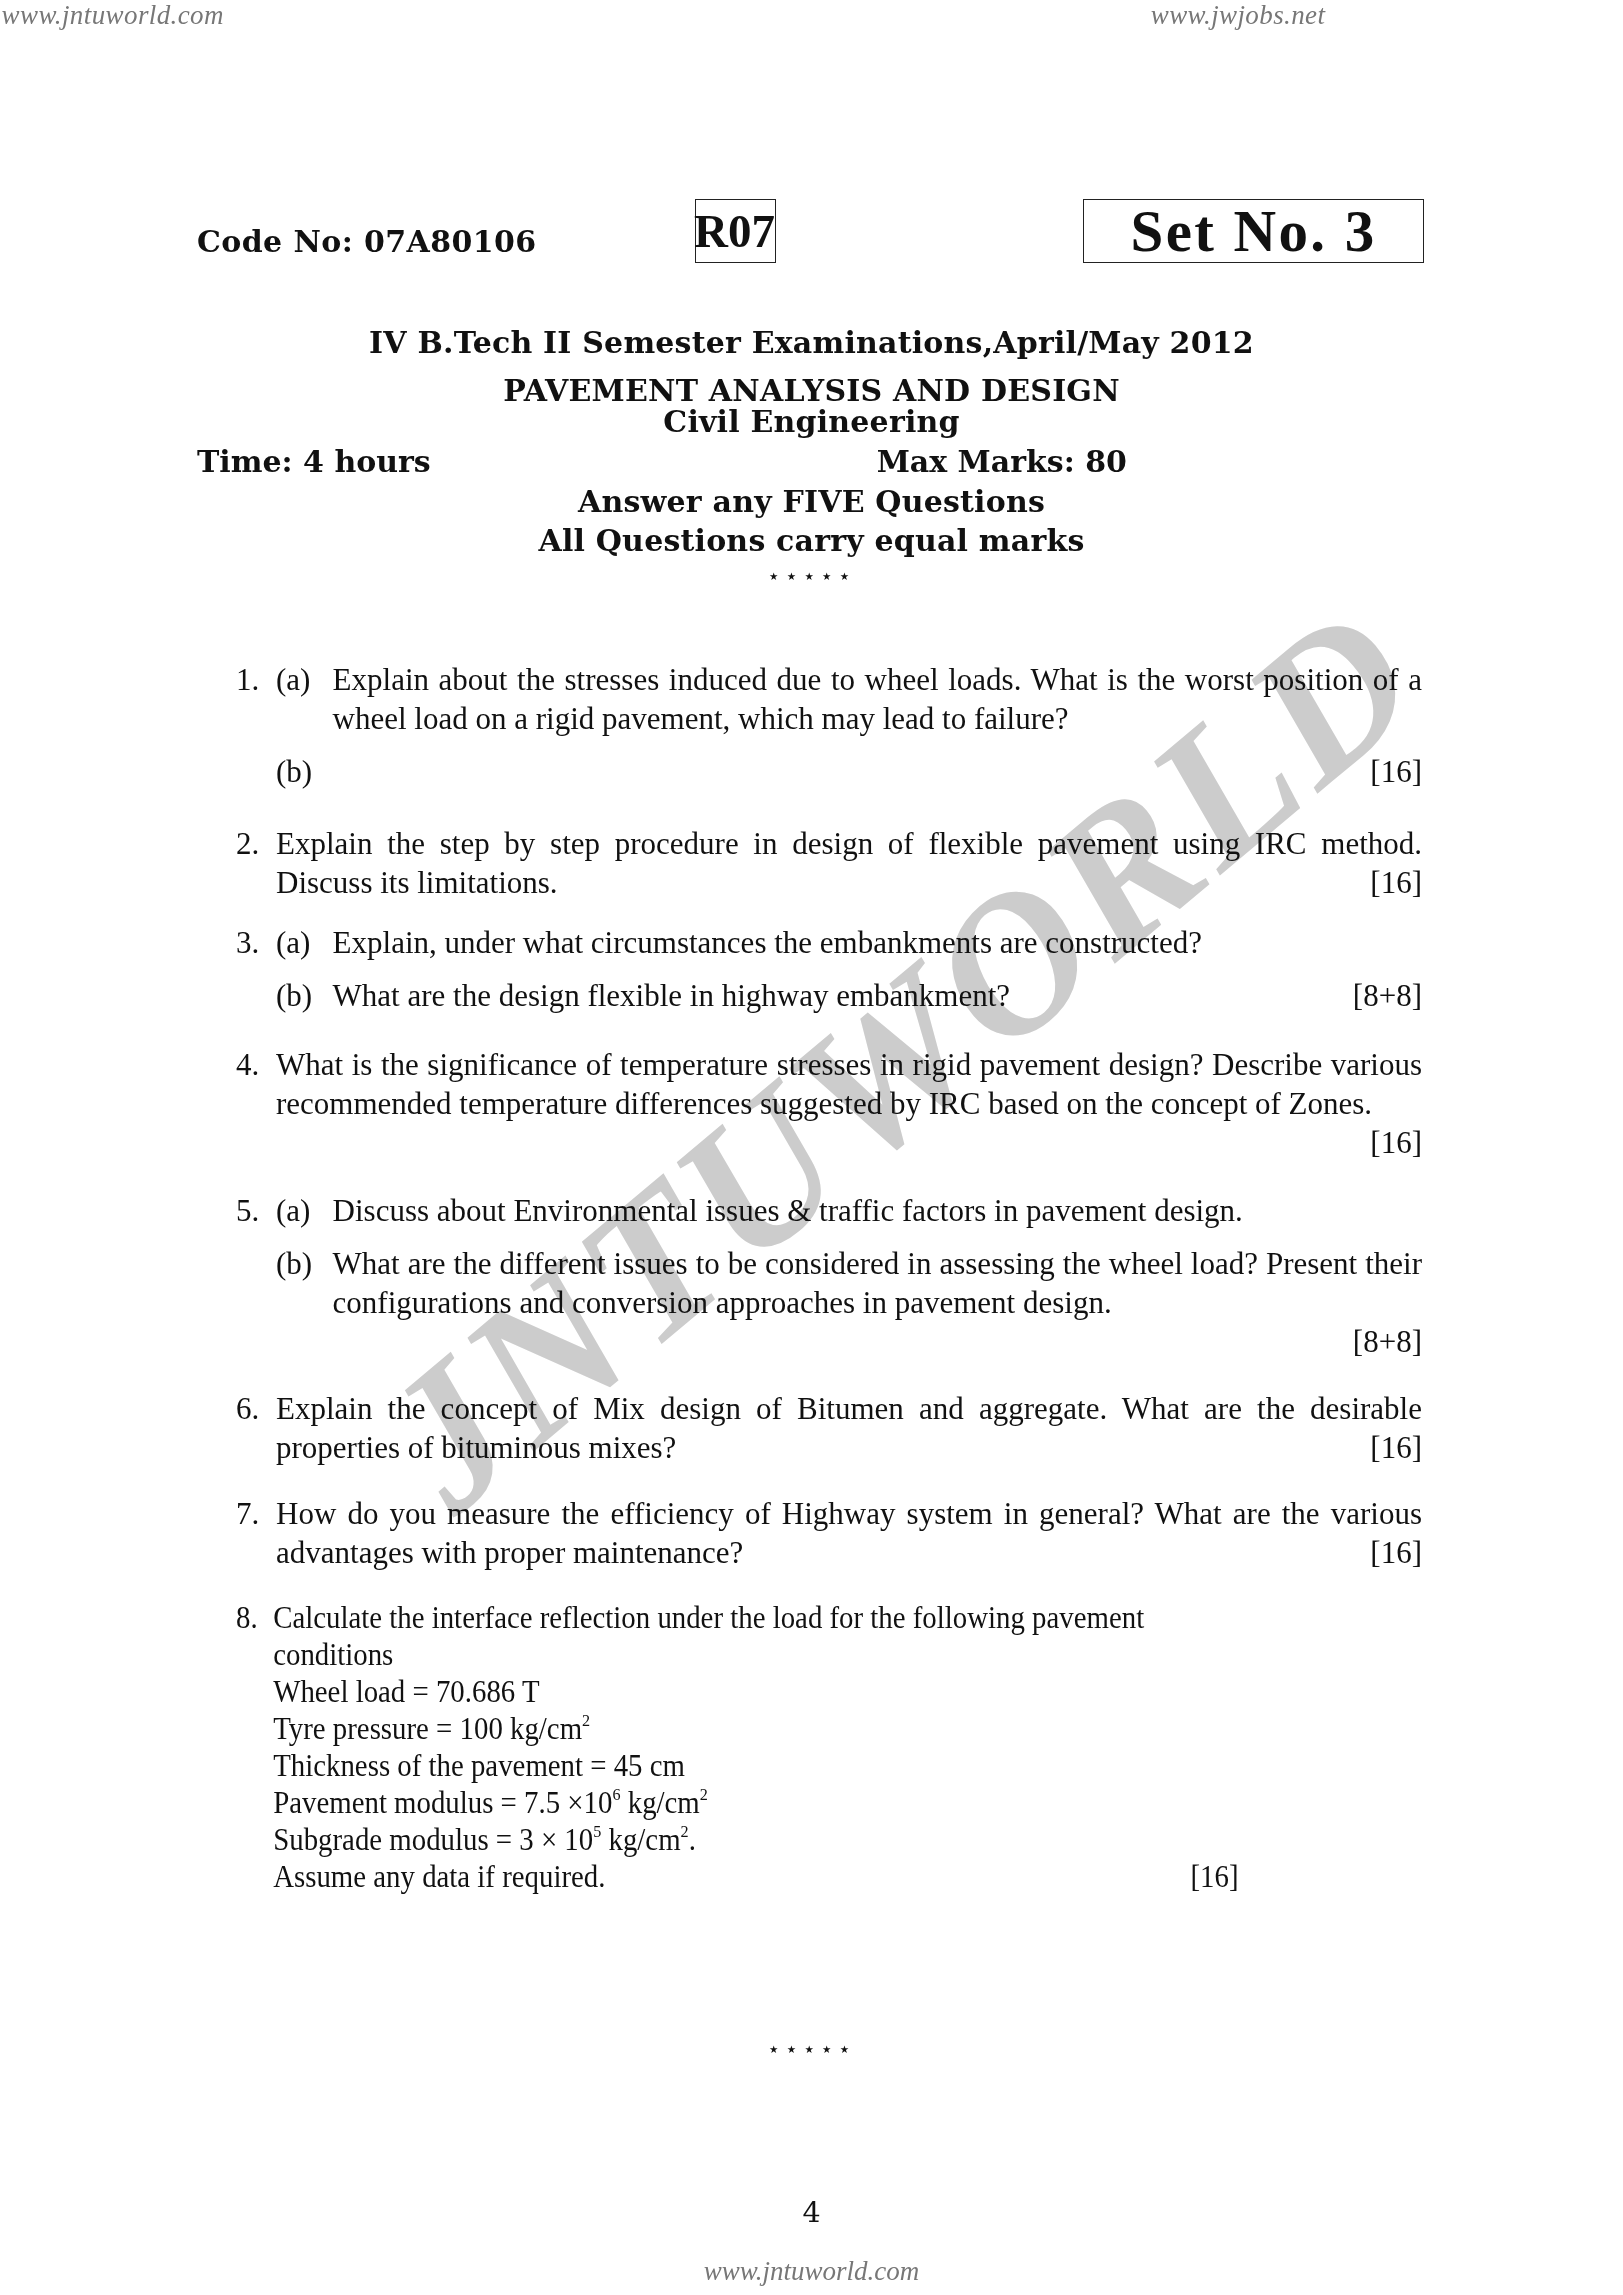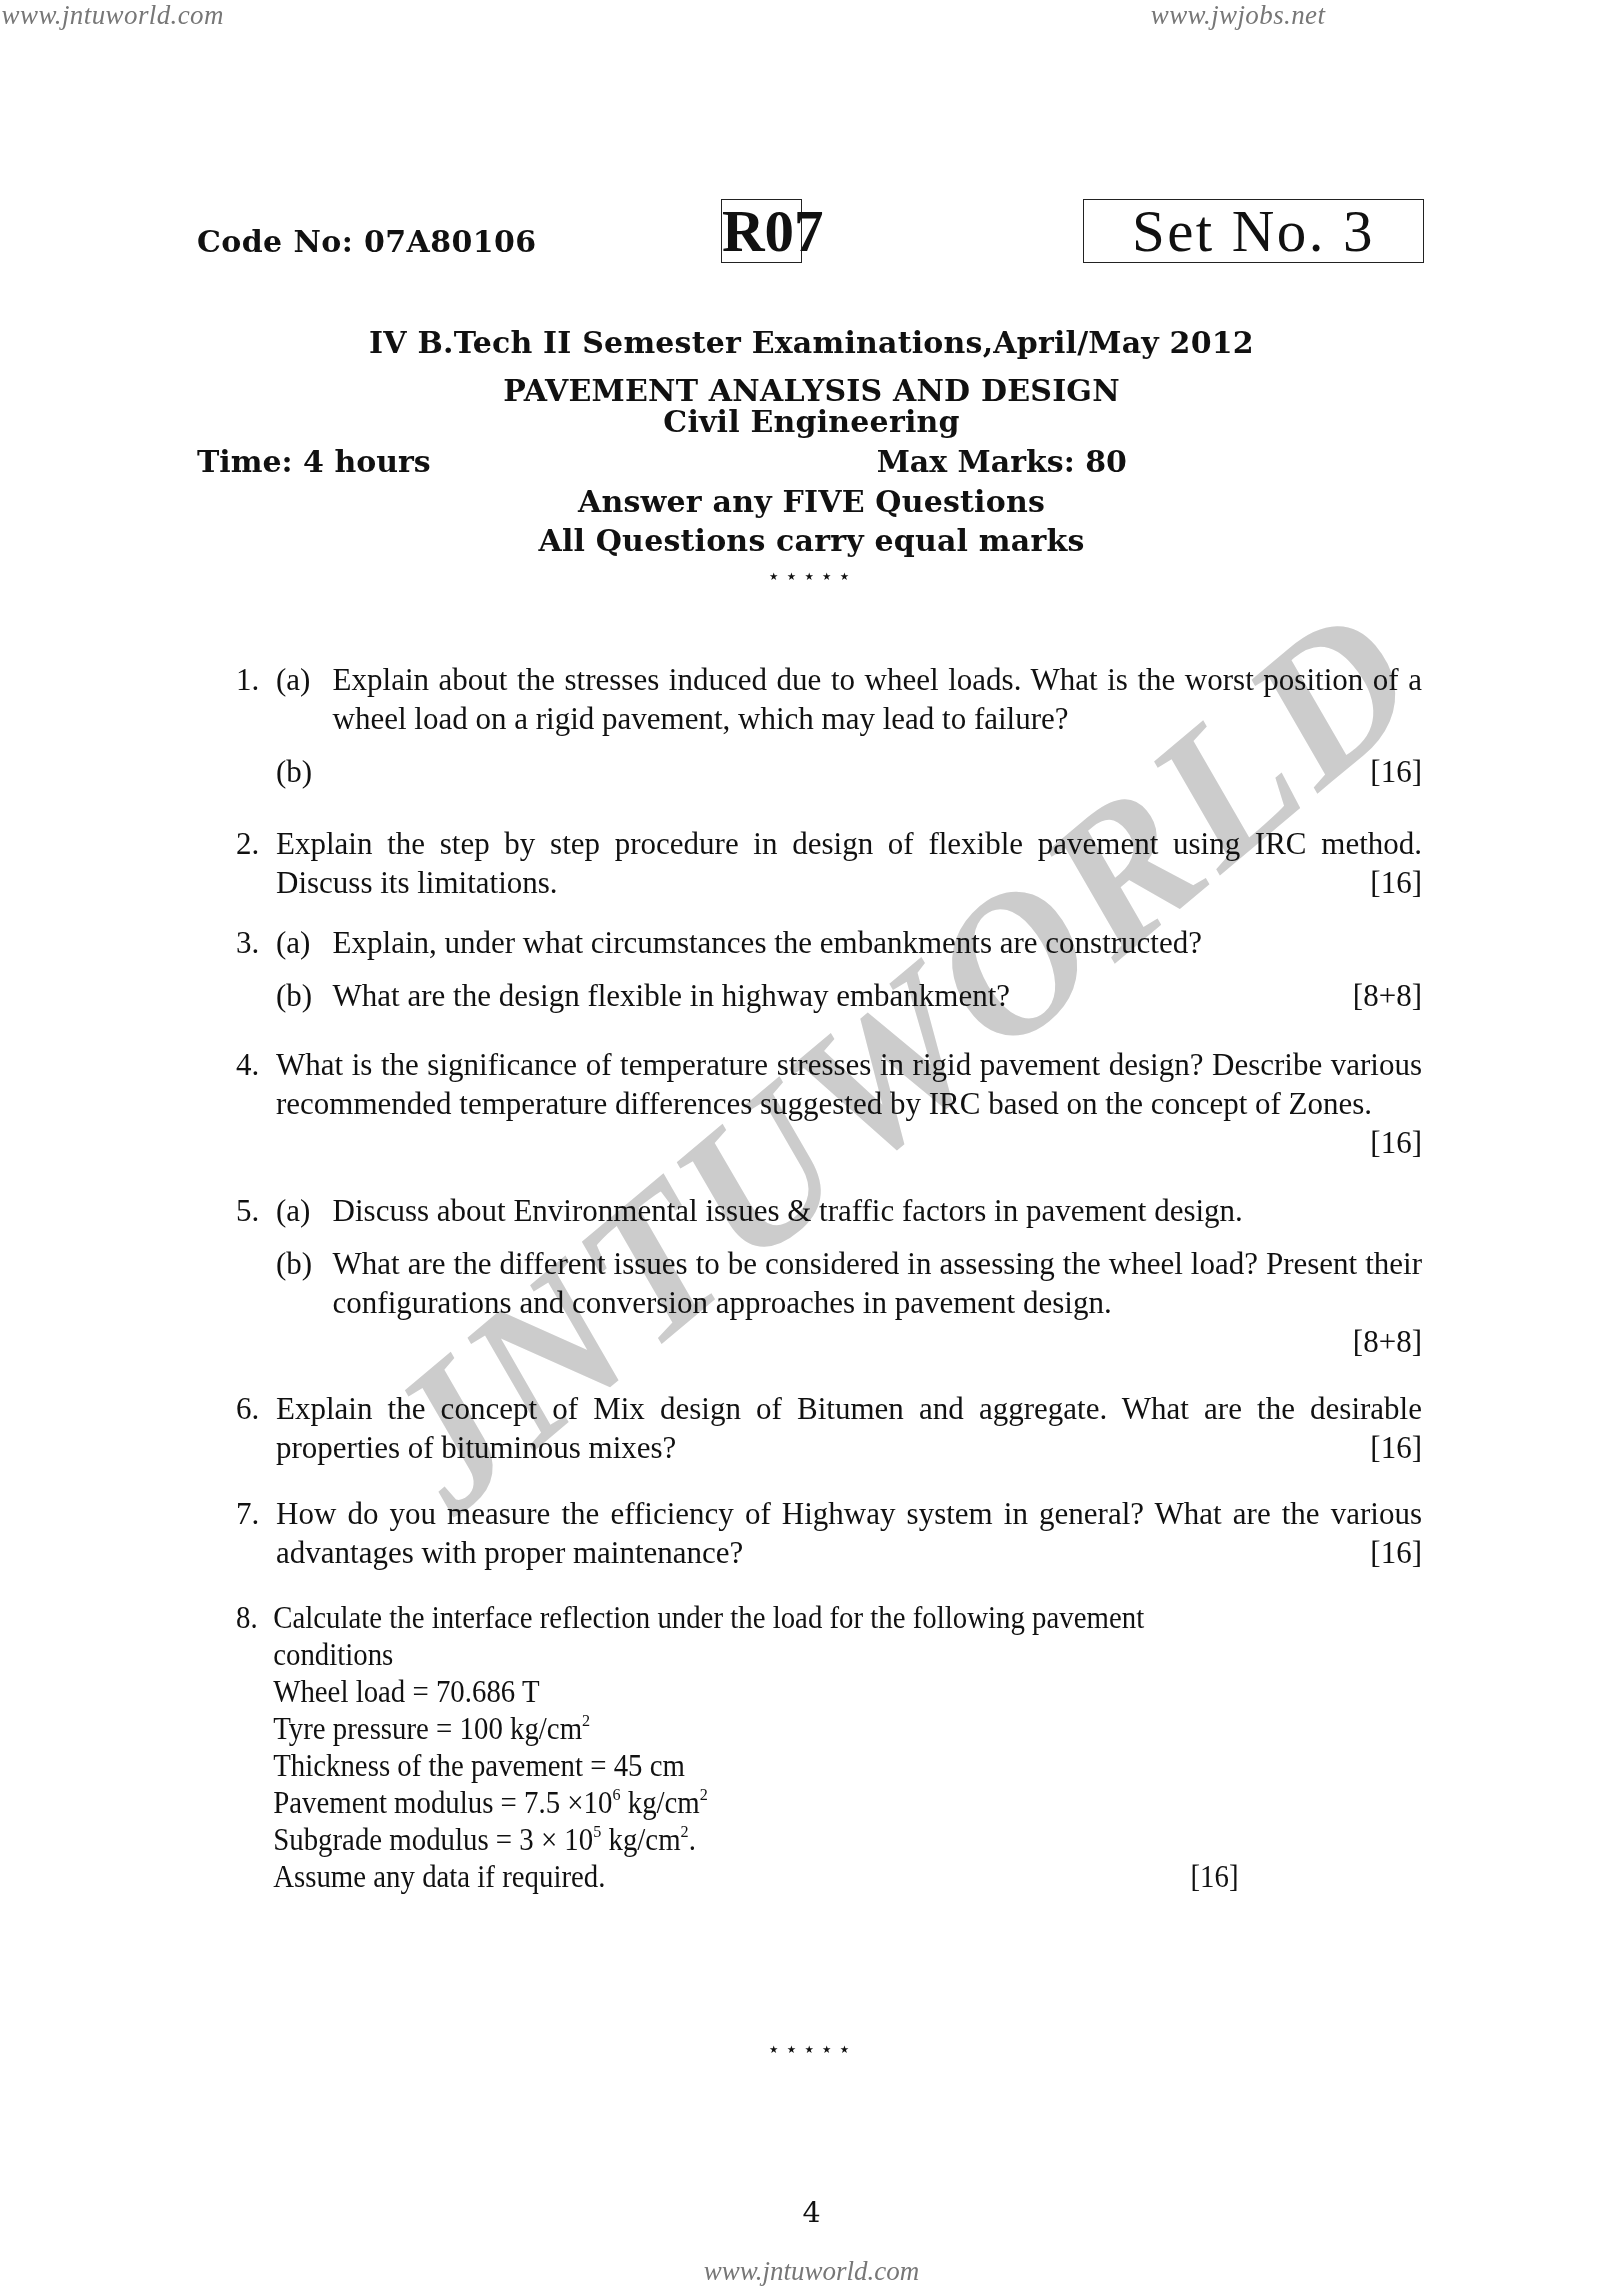--- a/index.html
+++ b/index.html
@@ -55,41 +55,41 @@
       position: absolute;
       left: 197px;
       top: 224px;
       font-size: 30px;
       font-family: "DejaVu Serif", serif;
       font-weight: bold;
       letter-spacing: 0.4px;
     }
     .reg-box {
       position: absolute;
-      left: 721px;
+      left: 695px;
       top: 199px;
       width: 79px;
       height: 62px;
       border: 1.6px solid #222;
-      display: flex; align-items: center; justify-content: flex-start;
-      font-family: "Liberation Serif", serif;
-      font-weight: bold;
-      font-size: 59px;
+      display: flex; align-items: center; justify-content: flex-end;
+      font-family: "Liberation Serif", serif;
+      font-weight: bold;
+      font-size: 47px;
       line-height: 1;
     }
     .set-box {
       position: absolute;
       left: 1083px;
       top: 199px;
       width: 339px;
       height: 62px;
       border: 1.6px solid #222;
       display: flex; align-items: center; justify-content: center;
       font-family: "Liberation Serif", serif;
-      font-weight: normal;
+      font-weight: bold;
       font-size: 59px;
       line-height: 1;
       letter-spacing: 2.4px;
     }
 
     .center-line {
       position: absolute;
       left: 0; width: 1623px;
       text-align: center;
       font-family: "DejaVu Serif", serif;

